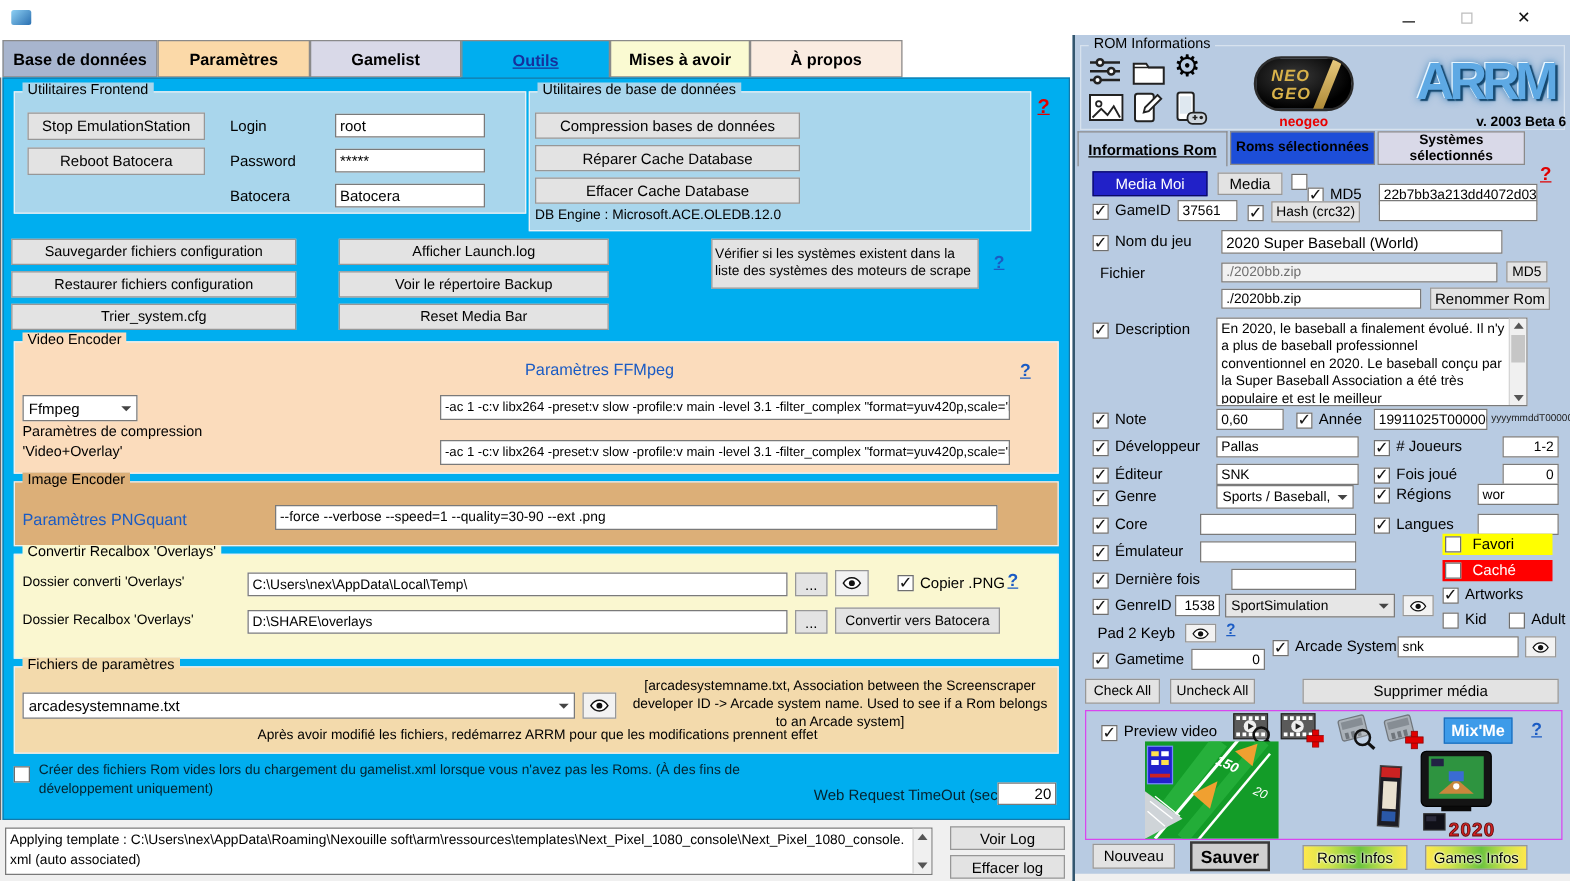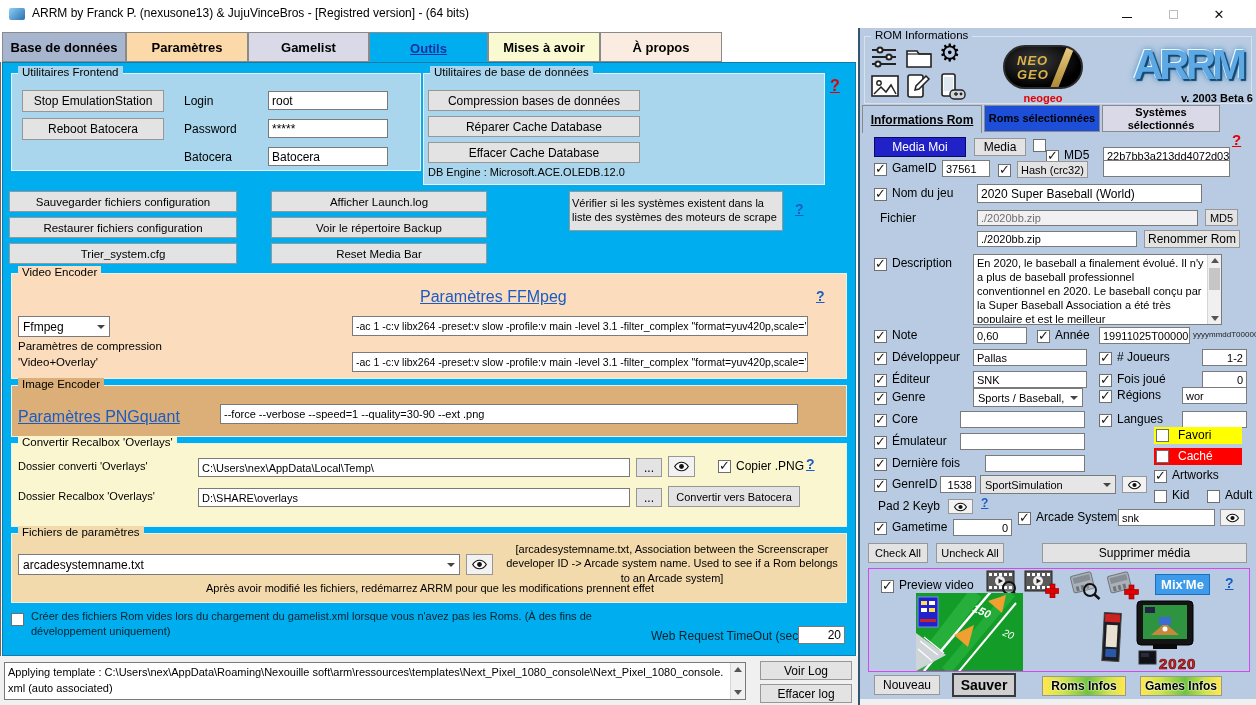--- a/index.html
+++ b/index.html
@@ -17,46 +17,45 @@
 .cb{position:absolute;width:13px;height:13px;background:#fff;border:1px solid #6f6f6f}
 .cb.on::after{content:"✓";position:absolute;left:0px;top:-3px;font-size:13px;font-weight:bold;color:#151515}
 .grp{position:absolute;border:1px solid #e9f1f6}
 .leg{position:absolute;top:-8px;left:6px;padding:0 4px;font-size:11.5px;background:inherit;white-space:nowrap}
 .gblue{background:#A9D6EC}
 .gpeach{background:#FBDCBC}
 .gtan{background:#DCAF78}
 .gyellow{background:#FAF7D0}
 .gwheat{background:#F3DAAC}
 .gpanel{background:#B8CBE2}
-.lnk{position:absolute;color:#1a5bc4;text-decoration:underline;font-size:16px;white-space:nowrap}
+.lnk{position:absolute;color:#1a5bc4;font-size:13px;white-space:nowrap}
 .q{position:absolute;font-weight:bold;text-decoration:underline;font-size:14px}
 .qr{color:#e00000}
 .qb{color:#1a5bc4}
 .dd{position:absolute;display:flex;align-items:center;background:#fff;border:1px solid #7a7a7a;
     font-size:11px;padding:0 4px;white-space:nowrap;overflow:hidden}
 .ddar{margin-left:auto;width:0;height:0;border-left:4px solid transparent;border-right:4px solid transparent;
       border-top:4px solid #444;flex:none}
 .eye{position:absolute;display:flex;align-items:center;justify-content:center;background:#f2f2f2;border:1px solid #979797}
 .tab{position:absolute;display:flex;align-items:center;justify-content:center;font-weight:bold;
      border:1px solid #8a8a8a;text-align:center}
 .xicon::before{content:"✕";font-size:13px;color:#111}
 .up{width:0;height:0;border-left:4px solid transparent;border-right:4px solid transparent;border-bottom:5px solid #555}
 .dn{width:0;height:0;border-left:4px solid transparent;border-right:4px solid transparent;border-top:5px solid #555}
 .ssbtn{background:linear-gradient(90deg,#ffe84d 0%,#cfe44b 25%,#6cc43e 55%,#cfe44b 80%,#ffe84d 100%);
-       font-weight:bold;text-shadow:0 0 2px #fff,0 0 2px #fff}
+       font-weight:normal;text-shadow:0 0 2px #fff,0 0 2px #fff}
 svg{display:block}
 </style>
 </head>
 <body>
 
 <div id="app">
 
   <div style="position:absolute;left:0;top:0;width:1256px;height:28px;background:#fff">
     <span style="position:absolute;left:9px;top:8px;width:16px;height:12px;border-radius:2px;background:linear-gradient(135deg,#8ed0f4,#2a6fb0)"></span>
-    <span class="lb" style="left:32px;top:6px;font-size:12px">ARRM by Franck P. (nexusone13) &amp; JujuVinceBros - [Registred version] - (64 bits)</span>
     <div style="position:absolute;left:1104px;top:0;width:46px;height:28px;display:flex;align-items:center;justify-content:center">
       <span style="width:10px;border-top:1px solid #111;margin-top:7px"></span>
     </div>
     <div style="position:absolute;left:1150px;top:0;width:46px;height:28px;display:flex;align-items:center;justify-content:center">
       <span style="width:9px;height:9px;border:1px solid #bdbdbd"></span>
     </div>
     <div class="xicon" style="position:absolute;left:1196px;top:0;width:46px;height:28px;display:flex;align-items:center;justify-content:center"></div>
   </div>
 
   <div style="position:absolute;left:0;top:28px;width:858px;height:34px;background:#fff">

